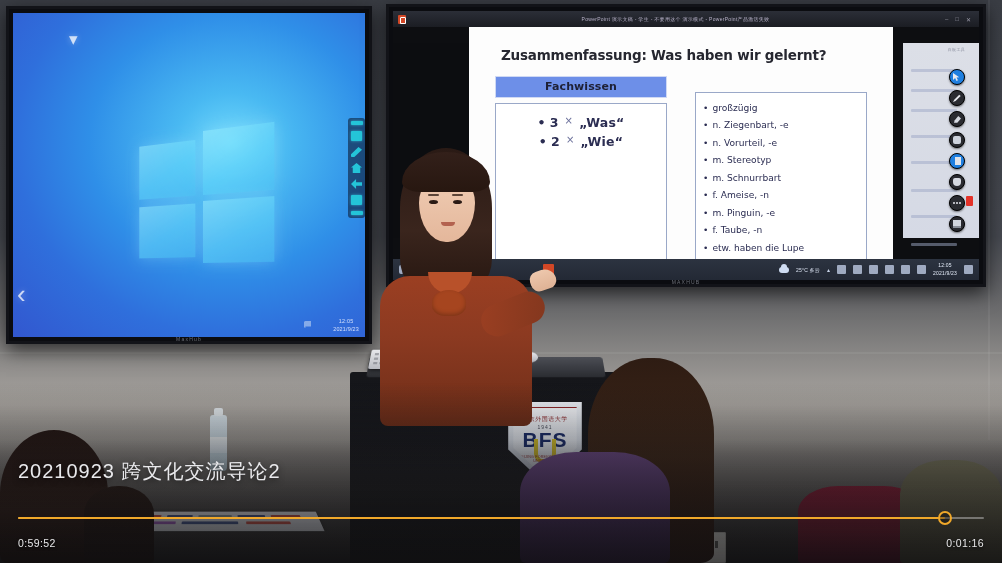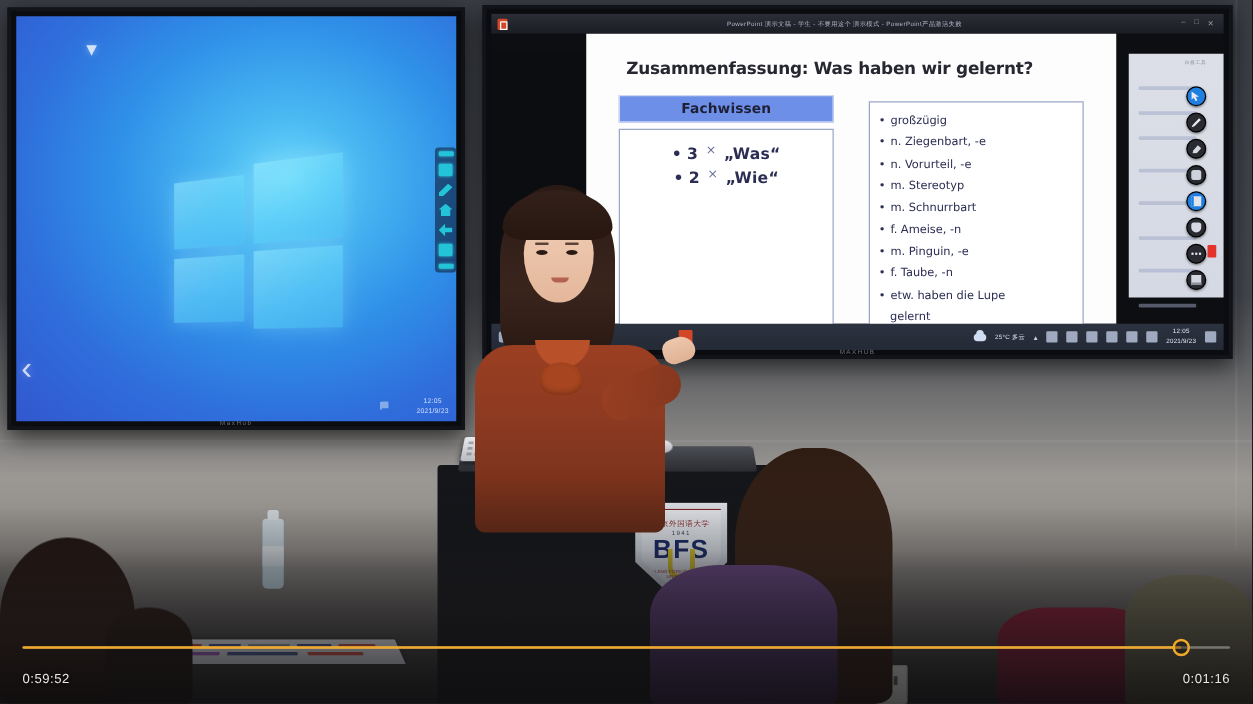--- a/index.html
+++ b/index.html
@@ -139,21 +139,21 @@
     background: #fdfdfd;
   }
   .slide-inner { position: absolute; inset: 0; padding: 20px 22px 0 22px; }
 
   .slide-heading {
     font-family: "DejaVu Sans", sans-serif;
     font-size: 13.5px; font-weight: 600; color: #262730;
     letter-spacing: -.2px; text-align: left;
     padding-left: 10px;
   }
-  .tbl { display: flex; gap: 28px; margin-top: 13px; padding: 0 4px; }
+  .tbl { display: flex; gap: 28px; margin-top: 13px; padding: 0 4px; align-items: center; }
   .col { flex: 1; display: flex; flex-direction: column; }
   .col-head {
     background: #6d8fe8;
     border: 1px solid #cfd9f4;
     color: #1e2035;
     font-family: "DejaVu Sans", sans-serif;
     font-size: 11px; font-weight: 600;
     text-align: center; padding: 3px 0 4px;
     letter-spacing: .1px;
   }
@@ -722,20 +722,21 @@
     </div>
 
   <div class="stud" id="stud-b"></div>
   <div class="stud" id="stud-f"></div>
   <div class="stud" id="stud-a"></div>
   <div class="stud" id="stud-c"></div>
   <div class="stud" id="stud-d"></div>
   <div class="stud" id="stud-e"></div>
 
   <div class="player-scrim"></div>
+  <div class="video-title">20210923 跨文化交流导论2</div>
 
   <div class="progress-wrap">
     <div class="progress-track"></div>
     <div class="progress-fill" id="pfill" style="width: 96%;"></div>
     <div class="progress-handle" id="phandle" style="left: 96%;"></div>
   </div>
   <div class="time-left">0:59:52</div>
   <div class="time-right">0:01:16</div>
 
 </div>

